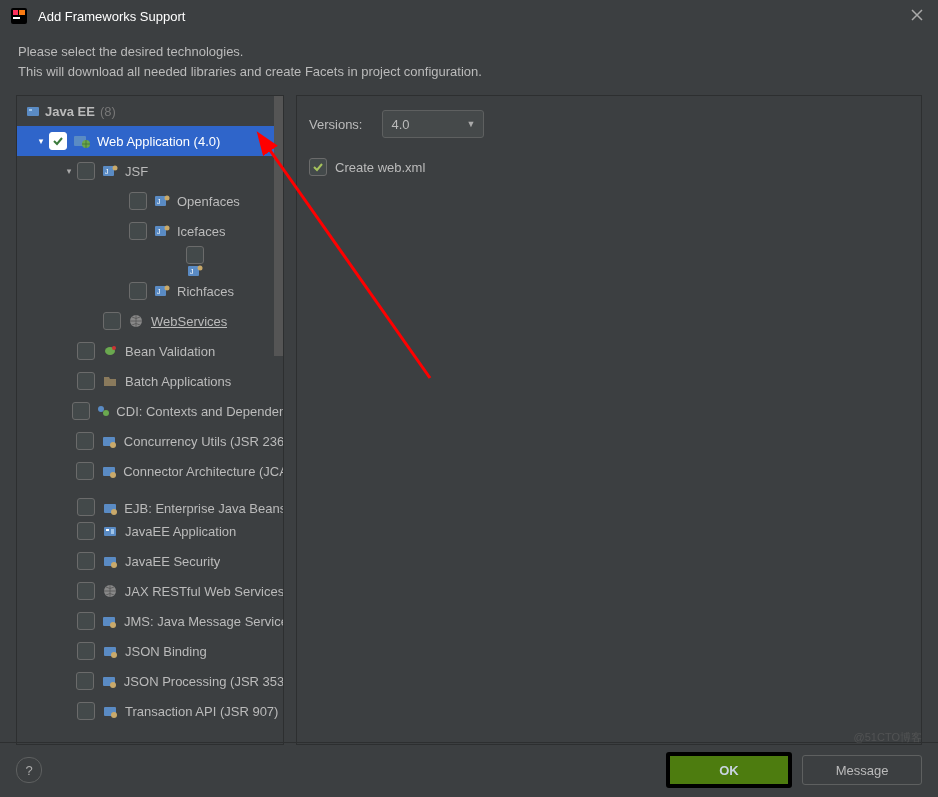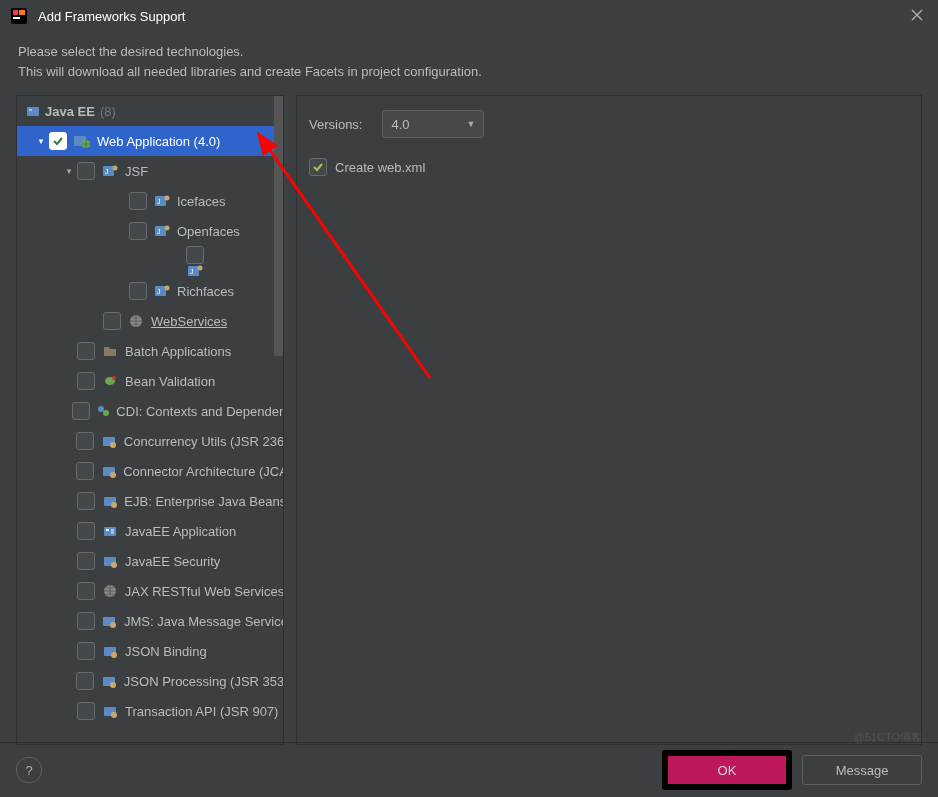--- a/index.html
+++ b/index.html
@@ -29,21 +29,21 @@
 .version-row label{color:#bbb}
 .dropdown{width:84px;height:26px;border:1px solid #5e6060;background:#45494a;border-radius:3px;display:flex;align-items:center;padding:0 8px;justify-content:space-between;color:#bbb;cursor:pointer}
 .dropdown .arrow{font-size:9px;color:#aaa}
 .check-row{display:flex;align-items:center;gap:8px}
 .check-row .cb2{width:16px;height:16px;border:1px solid #6b6b6b;border-radius:3px;background:#43494a;display:flex;align-items:center;justify-content:center}
 .check-row .cb2 svg{width:12px;height:12px}
 .footer{position:absolute;bottom:0;left:0;right:0;height:54px;border-top:1px solid #2d2f30;display:flex;align-items:center;padding:0 16px}
 .help-btn{width:24px;height:24px;border:1px solid #5e6060;border-radius:12px;color:#aaa;display:flex;align-items:center;justify-content:center;cursor:pointer}
 .footer .spacer{flex:1}
 .btn{height:28px;padding:0 24px;border-radius:3px;display:flex;align-items:center;justify-content:center;cursor:pointer;margin-left:10px}
-.btn-primary{background:#be185d;border:6px solid #000000;color:#c9d4df;font-weight:normal;min-width:70px}
+.btn-primary{background:#4d7c0f;border:4px solid #000000;color:#c9d4df;font-weight:bold;min-width:70px}
 .btn-default{background:transparent;border:1px solid #5e6060;color:#bbb;min-width:70px}
 .watermark{position:absolute;right:16px;bottom:52px;color:#666;font-size:11px;opacity:.5}
 .arrow-annotation{position:absolute;pointer-events:none}
 </style>
 </head>
 <body>
 
 <div class="titlebar">
   <span class="app-icon">
     <svg width="16" height="16" viewBox="0 0 16 16">
@@ -111,33 +111,33 @@
           <div class="tree-item" style="padding-left: 96px;">
             <span class="expander"></span>
             <span class="cb"></span>
             <span class="ico">
               <svg width="16" height="14" viewBox="0 0 16 14">
                 <rect x="1" y="2" width="11" height="10" rx="1" fill="#5a8bc4"></rect>
                 <text x="3" y="10" font-size="7" fill="#fff">J</text>
                 <circle cx="13" cy="4" r="2.5" fill="#c9a96a"></circle>
               </svg>
             </span>
+            <span class="label">Openfaces</span>
+          </div>
+          <div class="tree-item" style="padding-left: 96px;">
+            <span class="expander"></span>
+            <span class="cb"></span>
+            <span class="ico">
+              <svg width="16" height="14" viewBox="0 0 16 14">
+                <rect x="1" y="2" width="11" height="10" rx="1" fill="#5a8bc4"></rect>
+                <text x="3" y="10" font-size="7" fill="#fff">J</text>
+                <circle cx="13" cy="4" r="2.5" fill="#c9a96a"></circle>
+              </svg>
+            </span>
             <span class="label">Icefaces</span>
-          </div>
-          <div class="tree-item" style="padding-left: 96px;">
-            <span class="expander"></span>
-            <span class="cb"></span>
-            <span class="ico">
-              <svg width="16" height="14" viewBox="0 0 16 14">
-                <rect x="1" y="2" width="11" height="10" rx="1" fill="#5a8bc4"></rect>
-                <text x="3" y="10" font-size="7" fill="#fff">J</text>
-                <circle cx="13" cy="4" r="2.5" fill="#c9a96a"></circle>
-              </svg>
-            </span>
-            <span class="label">Openfaces</span>
           </div>
           <div class="tree-item" style="padding-left: 96px; flex-direction: column;">
             <span class="expander"></span>
             <span class="cb"></span>
             <span class="ico">
               <svg width="16" height="14" viewBox="0 0 16 14">
                 <rect x="1" y="2" width="11" height="10" rx="1" fill="#5a8bc4"></rect>
                 <text x="3" y="10" font-size="7" fill="#fff">J</text>
                 <circle cx="13" cy="4" r="2.5" fill="#c9a96a"></circle>
               </svg>
@@ -165,41 +165,41 @@
                 <path d="M1 7 h12 M7 1 v12 M3 3 Q7 6 11 3 M3 11 Q7 8 11 11" stroke="#555" stroke-width="0.8" fill="none"></path>
               </svg>
             </span>
             <span class="label">WebServices</span>
           </div>
           <div class="tree-item" style="padding-left: 44px;">
             <span class="expander"></span>
             <span class="cb"></span>
             <span class="ico">
               <svg width="14" height="14" viewBox="0 0 14 14">
-                <path d="M1 3 h5 l1 2 h6 v7 h-12 z" fill="#8a7a5c"></path>
-              </svg>
-            </span>
-            <span class="label">Batch Applications</span>
-          </div>
-          <div class="tree-item" style="padding-left: 44px;">
-            <span class="expander"></span>
-            <span class="cb"></span>
-            <span class="ico">
-              <svg width="14" height="14" viewBox="0 0 14 14">
                 <ellipse cx="7" cy="7" rx="5" ry="4" fill="#6aa84f"></ellipse>
                 <circle cx="11" cy="4" r="2" fill="#cc3333"></circle>
               </svg>
             </span>
             <span class="label">Bean Validation</span>
           </div>
           <div class="tree-item" style="padding-left: 44px;">
             <span class="expander"></span>
             <span class="cb"></span>
             <span class="ico">
               <svg width="14" height="14" viewBox="0 0 14 14">
+                <path d="M1 3 h5 l1 2 h6 v7 h-12 z" fill="#8a7a5c"></path>
+              </svg>
+            </span>
+            <span class="label">Batch Applications</span>
+          </div>
+          <div class="tree-item" style="padding-left: 44px;">
+            <span class="expander"></span>
+            <span class="cb"></span>
+            <span class="ico">
+              <svg width="14" height="14" viewBox="0 0 14 14">
                 <circle cx="5" cy="5" r="3" fill="#5a8bc4"></circle>
                 <circle cx="10" cy="9" r="3" fill="#6aa84f"></circle>
               </svg>
             </span>
             <span class="label">CDI: Contexts and Dependency Injection</span>
           </div>
           <div class="tree-item" style="padding-left: 44px;">
             <span class="expander"></span>
             <span class="cb"></span>
             <span class="ico">
@@ -214,21 +214,21 @@
             <span class="expander"></span>
             <span class="cb"></span>
             <span class="ico">
               <svg width="14" height="14" viewBox="0 0 14 14">
                 <rect x="1" y="3" width="12" height="9" rx="1" fill="#5a8bc4"></rect>
                 <circle cx="11" cy="11" r="3" fill="#c9a96a"></circle>
               </svg>
             </span>
             <span class="label">Connector Architecture (JCA)</span>
           </div>
-          <div class="tree-item" style="padding-left: 44px;">
+          <div class="tree-item" style="padding-left: 44px; align-items: flex-end;">
             <span class="expander"></span>
             <span class="cb"></span>
             <span class="ico">
               <svg width="14" height="14" viewBox="0 0 14 14">
                 <rect x="1" y="3" width="12" height="9" rx="1" fill="#5a8bc4"></rect>
                 <circle cx="11" cy="11" r="3" fill="#c9a96a"></circle>
               </svg>
             </span>
             <span class="label">EJB: Enterprise Java Beans</span>
           </div>

